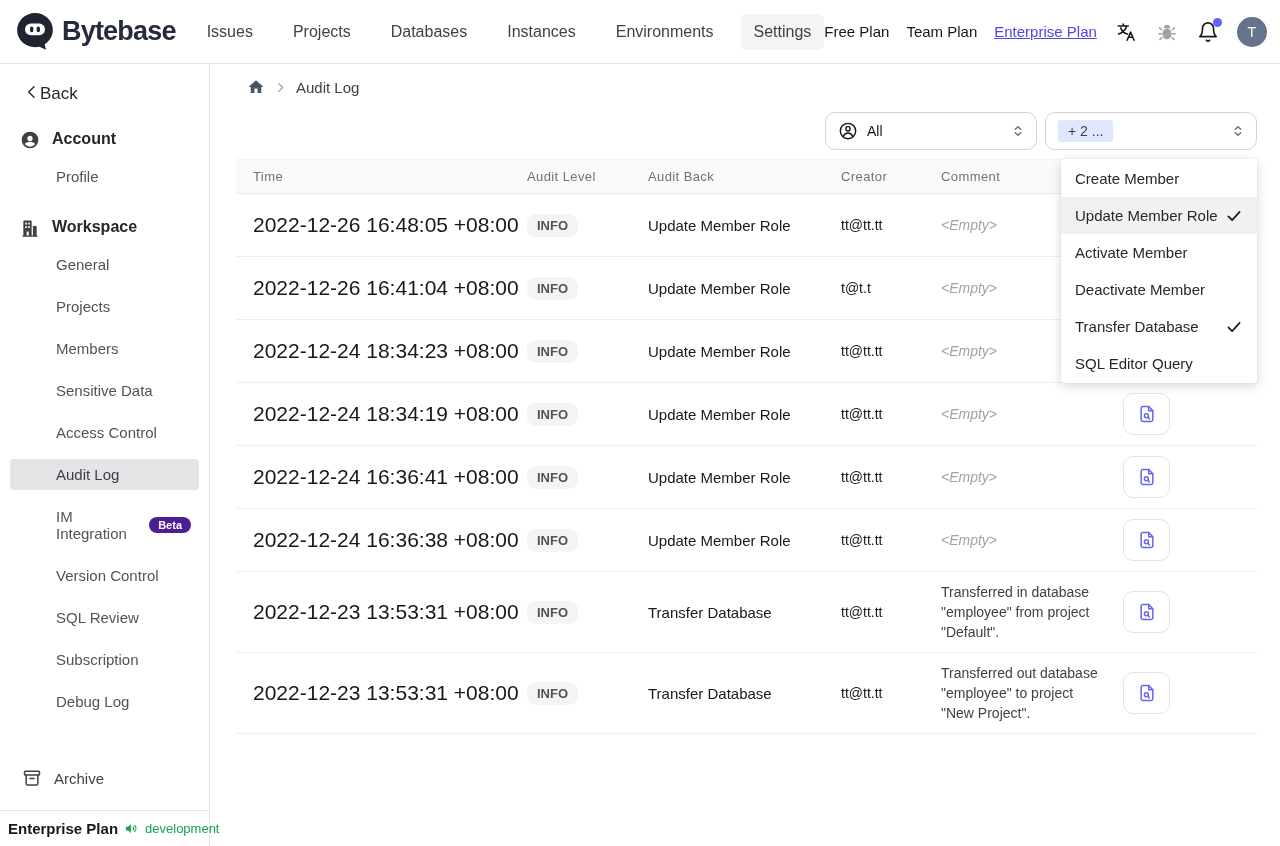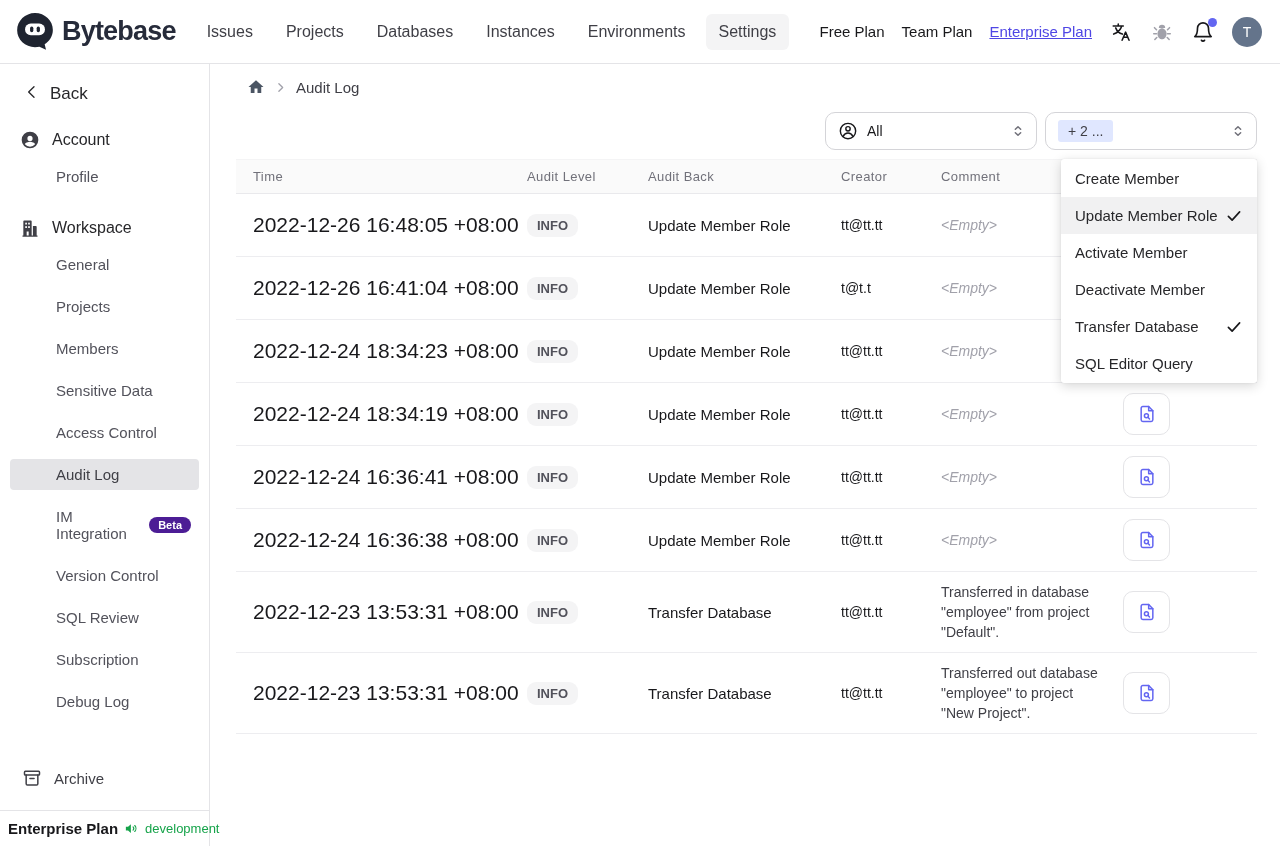--- a/index.html
+++ b/index.html
@@ -5,39 +5,39 @@
   * { margin:0; padding:0; box-sizing:border-box; }
   html,body { width:1280px; height:846px; overflow:hidden; background:#fff;
     font-family:"Liberation Sans", sans-serif; color:#18181b; }
 
   
   .navbar { position:absolute; top:0; left:0; width:1280px; height:64px; background:#fff;
     border-bottom:1px solid #e4e4e7; display:flex; align-items:center; padding:0 18px 0 14px; z-index:50; }
   .brand { display:flex; align-items:center; gap:6px; }
   .brand svg { width:42px; height:42px; }
   .brand-text { font-size:27px; font-weight:800; color:#262b3a; letter-spacing:-0.8px; }
-  .nav-links { display:flex; gap:7px; margin-left:18px; }
+  .nav-links { display:flex; gap:14px; margin-left:18px; }
   .nav-link { font-size:16px; color:#3f3f46; padding:9px 13px; border-radius:6px; cursor:pointer; white-space:nowrap; }
   .nav-link.active { background:#f4f4f5; }
   .nav-right { margin-left:auto; display:flex; align-items:center; gap:17px; }
   .plan-link { font-size:15px; color:#18181b; cursor:pointer; white-space:nowrap; }
   .plan-link.link { color:#4f46e5; text-decoration:underline; }
   .icon-btn { width:24px; height:24px; display:flex; align-items:center; justify-content:center; position:relative; cursor:pointer; }
   .icon-btn svg { width:22px; height:22px; }
   .notif-dot { position:absolute; top:-2px; right:-2px; width:9px; height:9px; border-radius:50%; background:#6366f1; }
   .avatar { width:30px; height:30px; border-radius:50%; background:#64748b; color:#fff; font-size:14px;
     display:flex; align-items:center; justify-content:center; cursor:pointer; }
 
   
   .sidebar { position:absolute; top:64px; left:0; bottom:0; width:210px; background:#fff;
     border-right:1px solid #e4e4e7; z-index:10; }
-  .back-row { display:flex; gap:10px; padding:20px 0 0 24px; font-size:17px; color:#27272a; cursor:pointer; }
+  .back-row { display:flex; padding:20px 0 0 24px; font-size:17px; color:#27272a; cursor:pointer; }
   .back-row svg { width:16px; height:16px; }
-  .side-section-title { display:flex; align-items:center; gap:12px; padding:0 0 0 20px; margin-top:26px;
-    font-size:16px; font-weight:400; color:#27272a; }
+  .side-section-title { display:flex; gap:12px; padding:0 0 0 20px; margin-top:26px;
+    font-size:16px; font-weight:700; color:#27272a; }
   .side-section-title svg { width:20px; height:20px; }
   .side-items { margin-top:10px; }
   .side-item { display:flex; align-items:center; margin:11px 10px 7px 10px; padding:7px 8px 7px 46px;
     border-radius:4px; font-size:15px; color:#52525b; cursor:pointer; }
   .side-item.active { background:#e4e4e7; color:#3f3f46; }
   .beta-badge { margin-left:8px; background:#4c1d95; color:#fff; font-size:11px; font-weight:700;
     padding:2px 9px; border-radius:10px; }
   .archive-row { position:absolute; bottom:50px; left:0; width:100%; display:flex; align-items:center;
     gap:12px; padding:8px 0 8px 22px; font-size:15px; color:#3f3f46; cursor:pointer; }
   .archive-row svg { width:20px; height:20px; }

